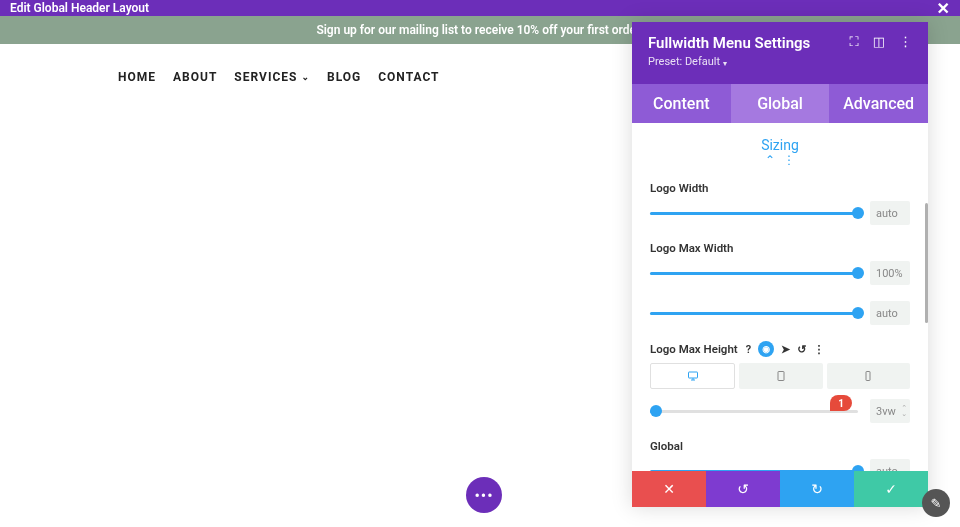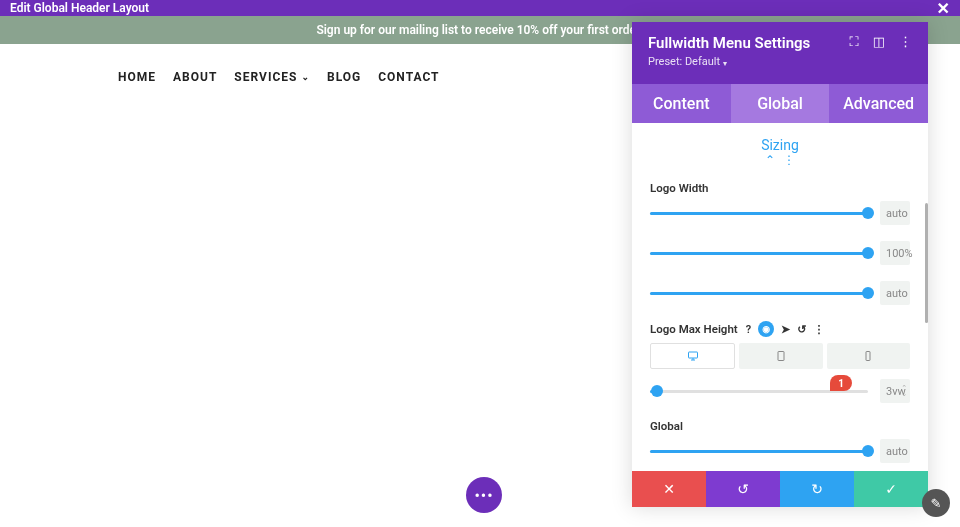--- a/index.html
+++ b/index.html
@@ -31,21 +31,21 @@
 
 .control-row { margin-bottom: 16px; }
 .control-label { font-size: 11.5px; color: #333; font-weight: 600; margin-bottom: 6px; display: flex; align-items: center; gap: 8px; }
 .control-label .label-icons { display: flex; gap: 7px; align-items: center; font-size: 11px; color: #333; }
 .label-icons .active-icon { background: #2ea3f2; color: #fff; border-radius: 50%; width: 16px; height: 16px; display: flex; align-items: center; justify-content: center; font-size: 9px; }
 
 .slider-row { display: flex; align-items: center; gap: 12px; }
 .slider-track { flex: 1; height: 3px; background: #e0e0e0; border-radius: 2px; position: relative; }
 .slider-fill { height: 100%; background: #2ea3f2; border-radius: 2px; position: absolute; left: 0; top: 0; }
 .slider-thumb { width: 12px; height: 12px; background: #2ea3f2; border-radius: 50%; position: absolute; top: 50%; transform: translate(-50%, -50%); }
-.value-box { width: 30px; height: 24px; background: #f0f3f1; font-size: 11px; color: #888; display: flex; align-items: center; padding: 0 6px; border-radius: 2px; position: relative; }
+.value-box { width: 40px; height: 24px; background: #f0f3f1; font-size: 11px; color: #888; display: flex; align-items: center; padding: 0 6px; border-radius: 2px; position: relative; }
 .value-box.stepper::after { content: "⌃\A⌄"; white-space: pre; position: absolute; right: 3px; font-size: 7px; line-height: 6px; color: #aaa; }
 
 .device-tabs { display: flex; gap: 4px; margin-bottom: 10px; }
 .device-tab { flex: 1; height: 26px; background: #f0f3f1; display: flex; align-items: center; justify-content: center; font-size: 12px; color: #888; border-radius: 2px; cursor: pointer; }
 .device-tab.active { background: #fff; border: 1px solid #e0e0e0; color: #2ea3f2; }
 
 .marker { position: absolute; background: #e64a3b; color: #fff; font-size: 10px; font-weight: 700; border-radius: 9px 9px 9px 0; width: 22px; height: 16px; display: flex; align-items: center; justify-content: center; }
 
 .panel-footer { display: flex; height: 36px; }
 .footer-btn { flex: 1; display: flex; align-items: center; justify-content: center; color: #fff; font-size: 14px; cursor: pointer; }
@@ -130,20 +130,21 @@
       <div class="slider-row">
         <div class="slider-track">
           <div class="slider-fill" style="width:100%"></div>
           <div class="slider-thumb" style="left:100%"></div>
         </div>
         <div class="value-box">auto</div>
       </div>
     </div>
 
     <div class="control-row">
+      <div class="control-label">Logo Max Width</div>
       <div class="slider-row">
         <div class="slider-track">
           <div class="slider-fill" style="width:100%"></div>
           <div class="slider-thumb" style="left:100%"></div>
         </div>
         <div class="value-box">100%</div>
       </div>
     </div>
 
     <div class="control-row">

